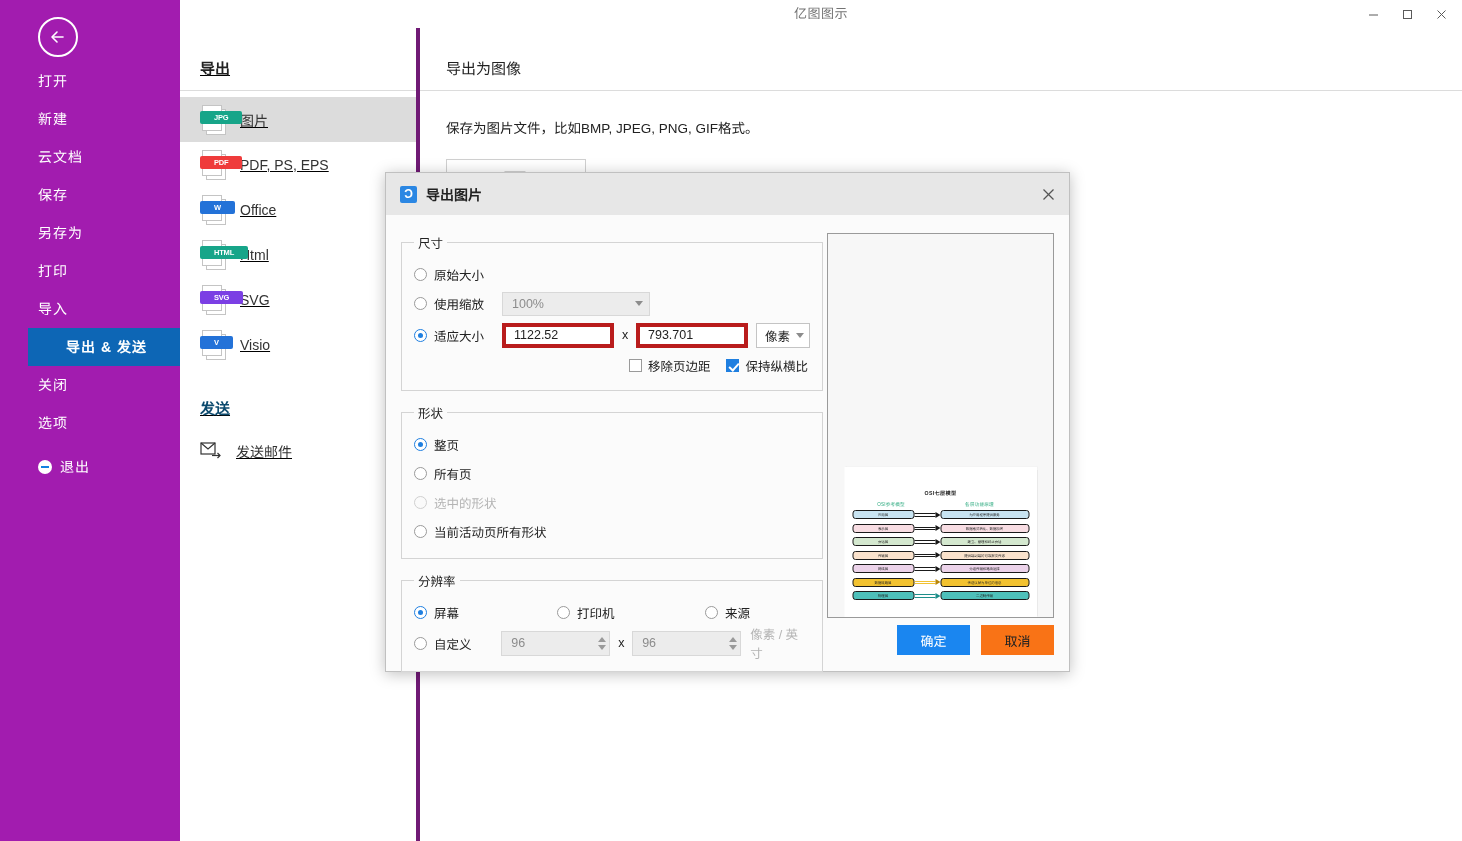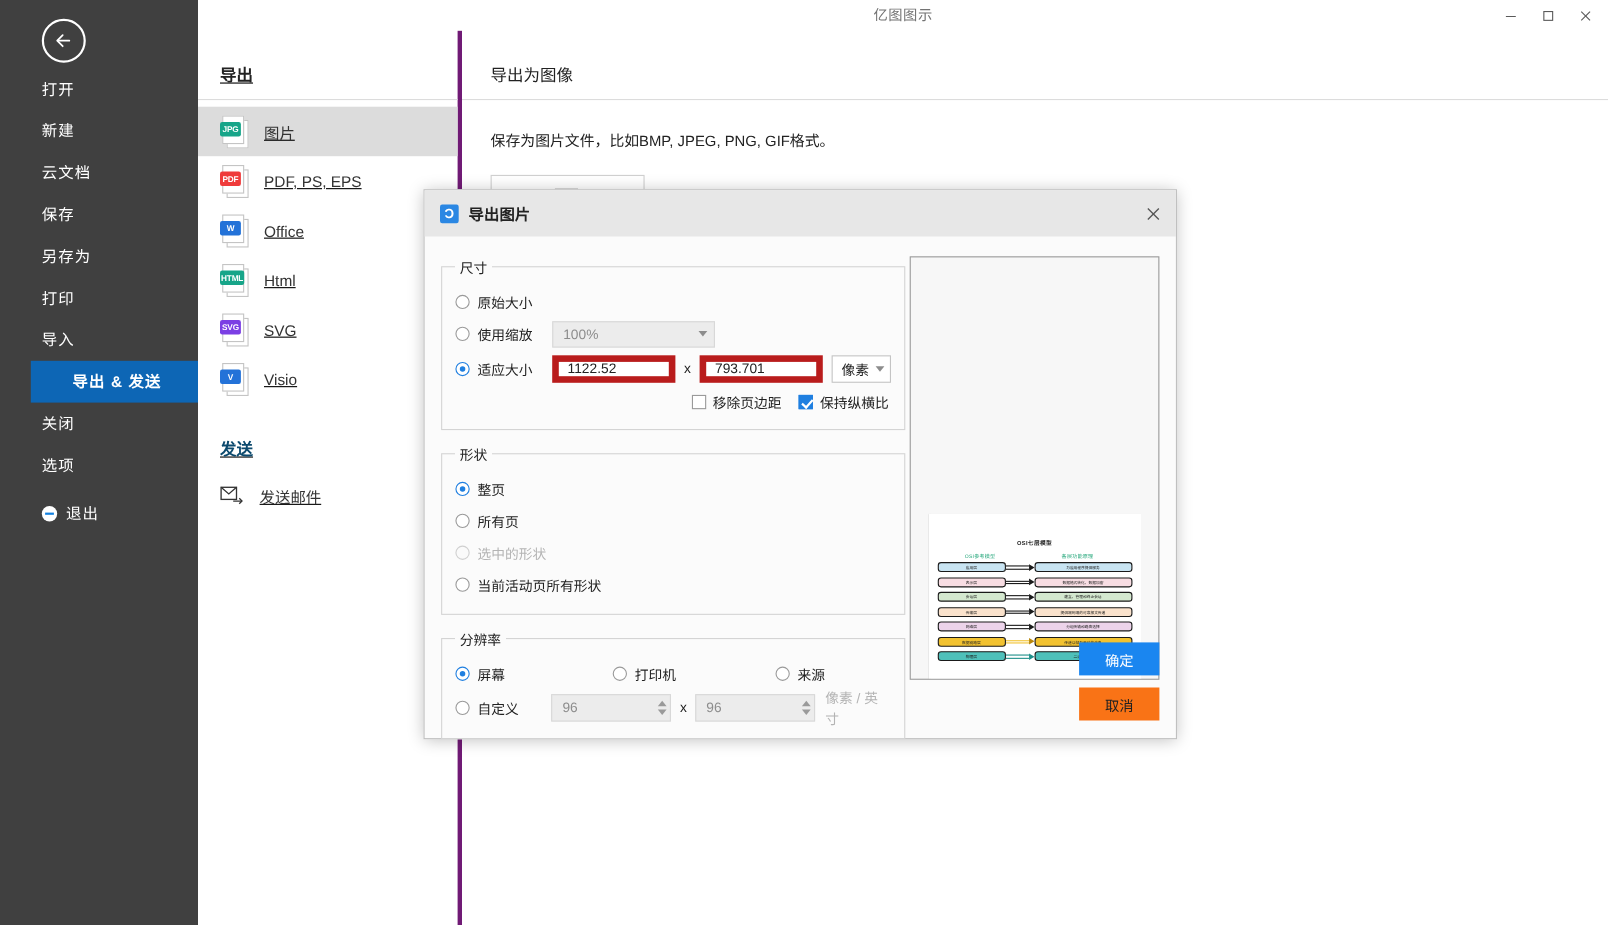--- a/index.html
+++ b/index.html
@@ -44,21 +44,21 @@
     width: 16px; height: 16px; display: inline-block; position: relative; top: 1px;
   }
   .caret-down {
     width: 0; height: 0; border-left: 4px solid transparent; border-right: 4px solid transparent;
     border-top: 5px solid #2b87e3; margin-left: 1px;
   }
 
   
   .sidebar {
     position: absolute; left: 0; top: 0; width: 180px; height: 841px;
-    background: #404040;
+    background: #a21caf;
   }
   .back-btn {
     position: absolute; left: 38px; top: 17px; width: 40px; height: 40px;
     border: 2px solid #fff; border-radius: 50%;
     display: flex; align-items: center; justify-content: center; cursor: pointer;
   }
   .sidebar-nav { position: absolute; left: 0; top: 62px; width: 180px; }
   .side-item {
     height: 38px; line-height: 38px; color: #fff; font-size: 14px;
     padding-left: 38px; cursor: pointer; letter-spacing: 1px;
@@ -95,21 +95,21 @@
     background: #fff; border: 1px solid #c4c4c4;
   }
   .file-icon .page2 {
     position: absolute; left: 6px; top: 4px; width: 20px; height: 26px;
     background: #fff; border: 1px solid #c4c4c4; z-index: 0;
   }
   .file-icon .tag {
     position: absolute; left: 0px; top: 6px; z-index: 2;
     min-width: 19px; height: 13px; border-radius: 2px; color: #fff;
     font-size: 7.5px; font-weight: bold; line-height: 13px; text-align: center;
-    padding: 0 1px; letter-spacing: -0.2px;
+    padding: 0 14px; letter-spacing: -0.2px;
   }
   .send-head {
     margin-top: 16px; padding: 14px 0 12px 20px; font-size: 15px; font-weight: bold; color: #0c4a6e;
   }
   .send-item {
     height: 42px; display: flex; align-items: center; gap: 14px; padding-left: 20px;
     cursor: pointer; font-size: 14px; color: #333;
   }
 
   
@@ -173,21 +173,21 @@
   .select-box {
     width: 148px; height: 24px; border: 1px solid #d8d8d8; background: #ececec;
     display: flex; align-items: center; padding: 0 6px 0 9px;
     font-size: 12.5px; color: #8c8c8c; justify-content: space-between;
   }
   .select-arrow {
     width: 0; height: 0; border-left: 4px solid transparent; border-right: 4px solid transparent;
     border-top: 5px solid #8c8c8c;
   }
   .txt-input {
-    height: 25px; border: 6px solid #b91c1c; background: #fff;
+    height: 25px; border: 4px solid #b91c1c; background: #fff;
     font-size: 12.5px; color: #222; padding: 0 8px; outline: none;
     font-family: "Liberation Sans", sans-serif;
   }
   .unit-box {
     width: 54px; height: 25px; border: 1px solid #c4c4c4; background: #fff;
     display: flex; align-items: center; justify-content: space-between; padding: 0 5px 0 8px;
     font-size: 12.5px; color: #222;
   }
   .x-sep { width: 22px; text-align: center; font-size: 12.5px; color: #222; }
 
@@ -245,21 +245,21 @@
   }
   .osi-conn i.a { top: 3px; } .osi-conn i.b { top: 5.5px; }
   .osi-conn .arw {
     position: absolute; right: 0; top: 1.6px;
     width: 0; height: 0; border-top: 3px solid transparent; border-bottom: 3px solid transparent;
     border-left: 5px solid #1a1a1a;
   }
 
   
   .dlg-footer {
-    position: absolute; right: 15px; bottom: 16px; display: flex; gap: 11px; flex-direction: column;
+    position: absolute; right: 15px; bottom: 16px; display: flex; gap: 11px;
   }
   .btn {
     width: 73px; height: 30px; font-size: 13px; border: none; cursor: pointer;
     font-family: "Liberation Sans", sans-serif;
   }
   .btn-primary { background: #1a86f0; color: #fff; }
   .btn-secondary { background: #f97316; color: #222; }
 </style>
 </head>
 <body>

